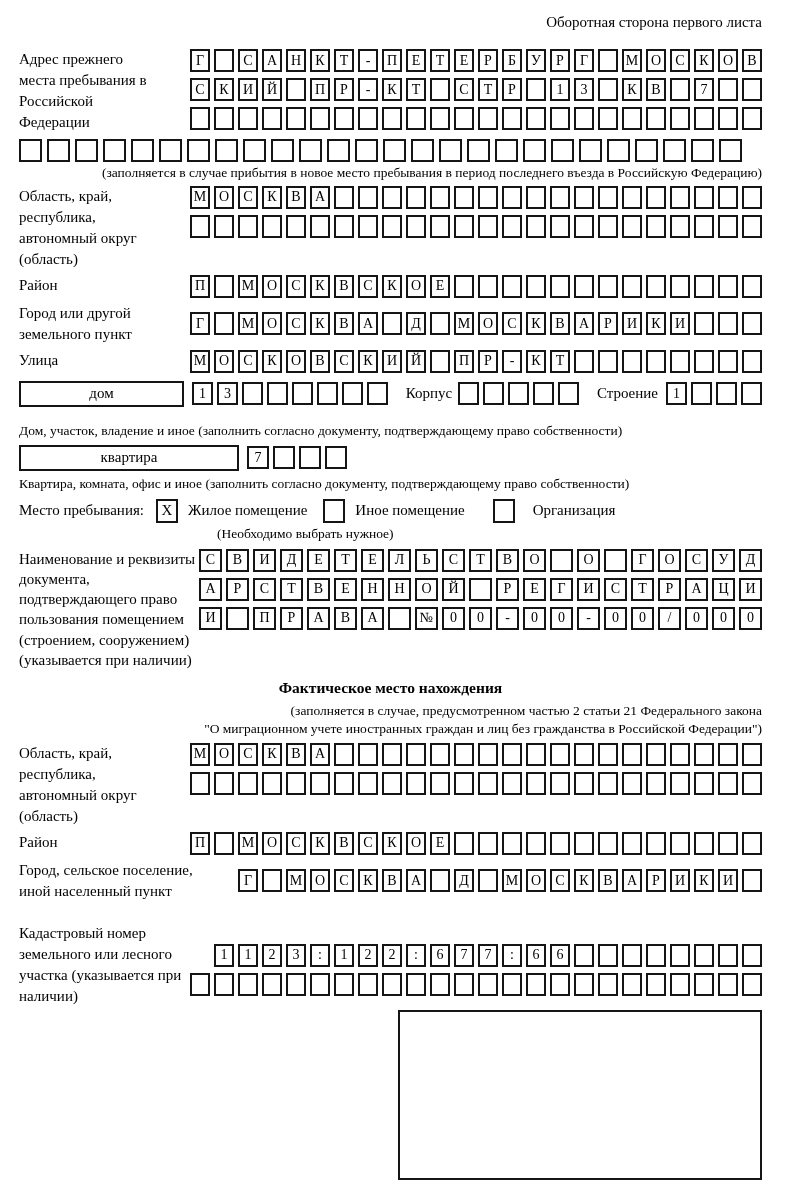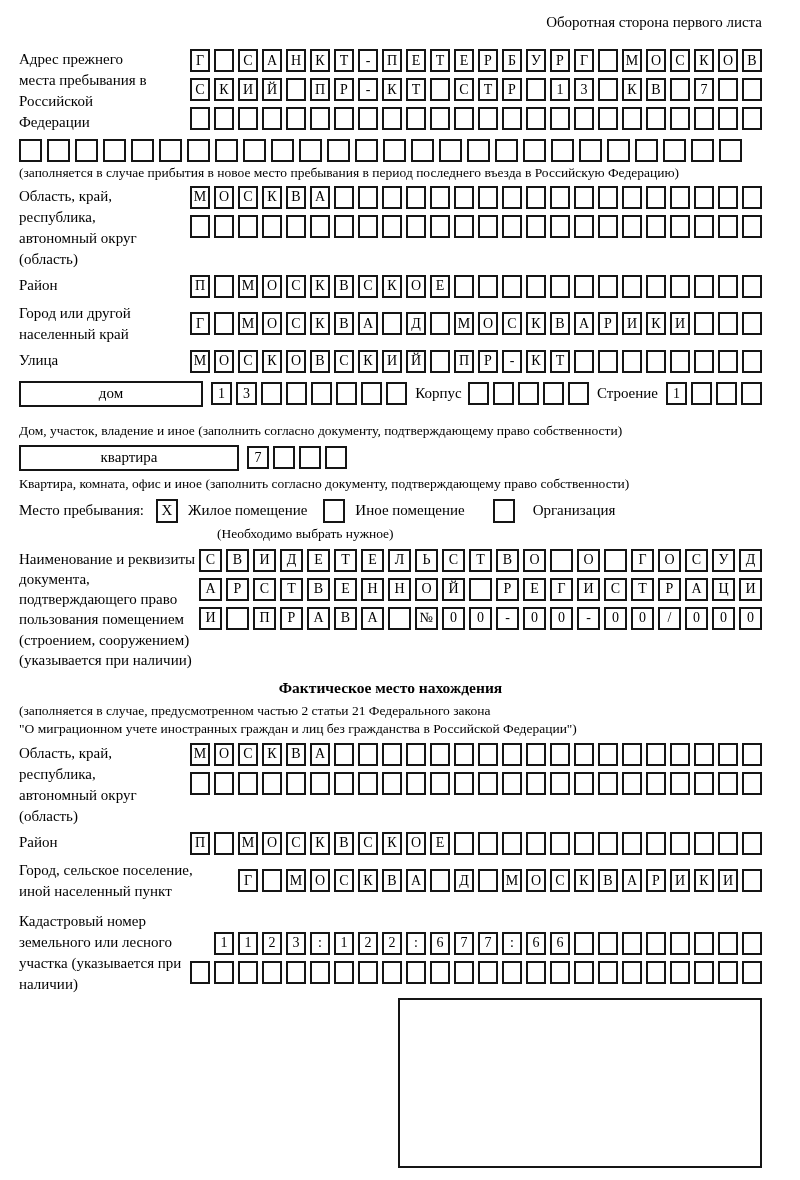--- a/index.html
+++ b/index.html
@@ -19,21 +19,21 @@
   .cell {
     width:20px; height:23px; border:2px solid #151515; box-sizing:border-box;
     display:flex; align-items:center; justify-content:center;
     font-size:14px; line-height:1; flex:0 0 auto; background:#fff;
   }
   .cells.w23 .cell { width:23px; }
   .cells.w22 .cell { width:22px; }
   .cells.w21 .cell { width:21px; }
   .cells.g5 { gap:5px; }
 
-  .caption { font-size:13.5px; text-align:left; line-height:1.25; margin-top:3px; }
+  .caption { font-size:13.5px; text-align:right; line-height:1.25; margin-top:3px; }
   .sec-title { font-size:16px; font-weight:bold; text-align:center; margin-top:7px; }
 
   .wide-box {
     border:2px solid #151515; height:26px; box-sizing:border-box;
     display:flex; align-items:center; justify-content:center; font-size:15px; background:#fff;
   }
   .inline-lbl { font-size:15px; align-self:center; white-space:nowrap; }
 
   .ckbox {
     width:22px; height:24px; border:2px solid #151515; box-sizing:border-box;
@@ -249,21 +249,21 @@
         <span class="cell"></span>
         <span class="cell"></span>
         <span class="cell"></span>
         <span class="cell"></span>
         <span class="cell"></span>
         <span class="cell"></span>
       </div>
   </div>
 
   <div class="frow" style="margin-top:5px">
-    <div class="lbl" style="width:132px">Город или другой населенный край</div>
+    <div class="lbl" style="width:132px">Город или другой земельного пункт</div>
     <div class="spacer"></div>
     <div class="cells" style="align-self:center">
         <span class="cell">Г</span>
         <span class="cell"></span>
         <span class="cell">М</span>
         <span class="cell">О</span>
         <span class="cell">С</span>
         <span class="cell">К</span>
         <span class="cell">В</span>
         <span class="cell">А</span>
@@ -311,21 +311,21 @@
         <span class="cell"></span>
         <span class="cell"></span>
         <span class="cell"></span>
         <span class="cell"></span>
         <span class="cell"></span>
         <span class="cell"></span>
       </div>
   </div>
 
   <div class="frow" style="margin-top:8px; align-items:center">
-    <div class="wide-box" style="width:184px">дом</div>
+    <div class="wide-box" style="width:165px">дом</div>
     <div style="width:8px"></div>
     <div class="cells w21">
         <span class="cell">1</span>
         <span class="cell">3</span>
         <span class="cell"></span>
         <span class="cell"></span>
         <span class="cell"></span>
         <span class="cell"></span>
         <span class="cell"></span>
         <span class="cell"></span>
@@ -573,21 +573,21 @@
         <span class="cell">В</span>
         <span class="cell">А</span>
         <span class="cell">Р</span>
         <span class="cell">И</span>
         <span class="cell">К</span>
         <span class="cell">И</span>
         <span class="cell"></span>
       </div>
   </div>
 
-  <div class="frow" style="margin-top:9px">
+  <div class="frow" style="margin-top:21px">
     <div class="lbl" style="width:178px">Кадастровый номер земельного или лесного участка (указывается при наличии)</div>
     <div class="spacer"></div>
     <div class="cellrows" style="margin-top:21px">
       <div class="cells">
           <span class="cell">1</span>
           <span class="cell">1</span>
           <span class="cell">2</span>
           <span class="cell">3</span>
           <span class="cell">:</span>
           <span class="cell">1</span>

